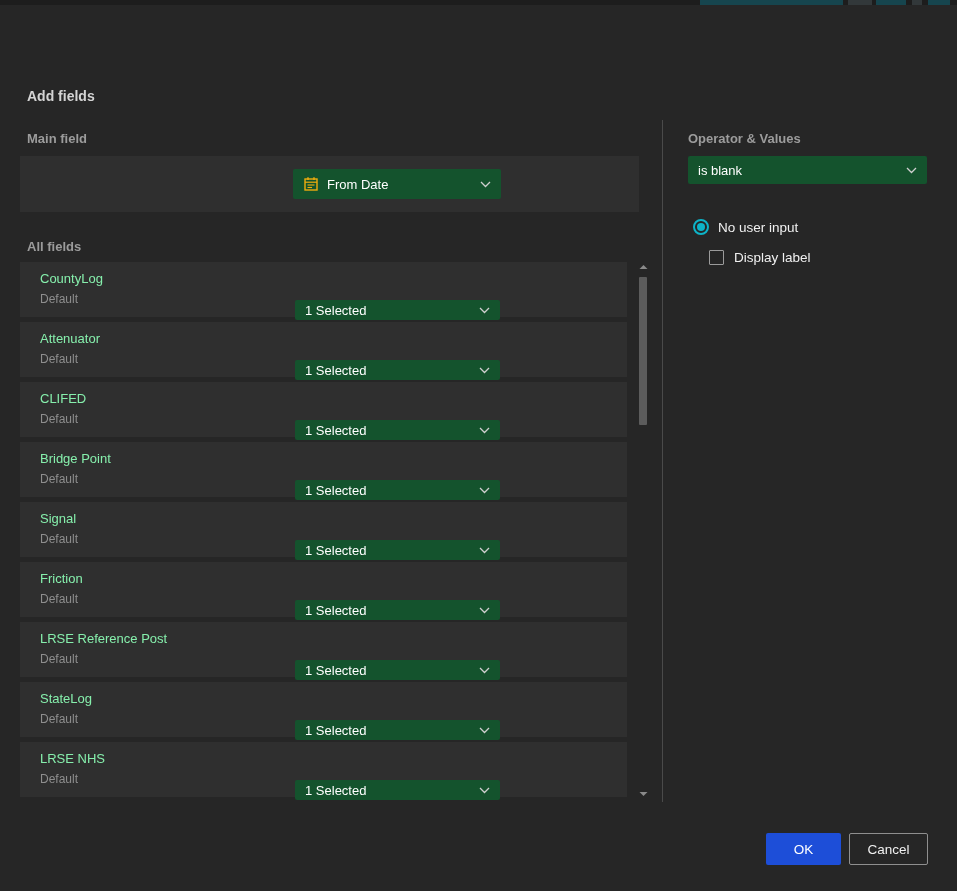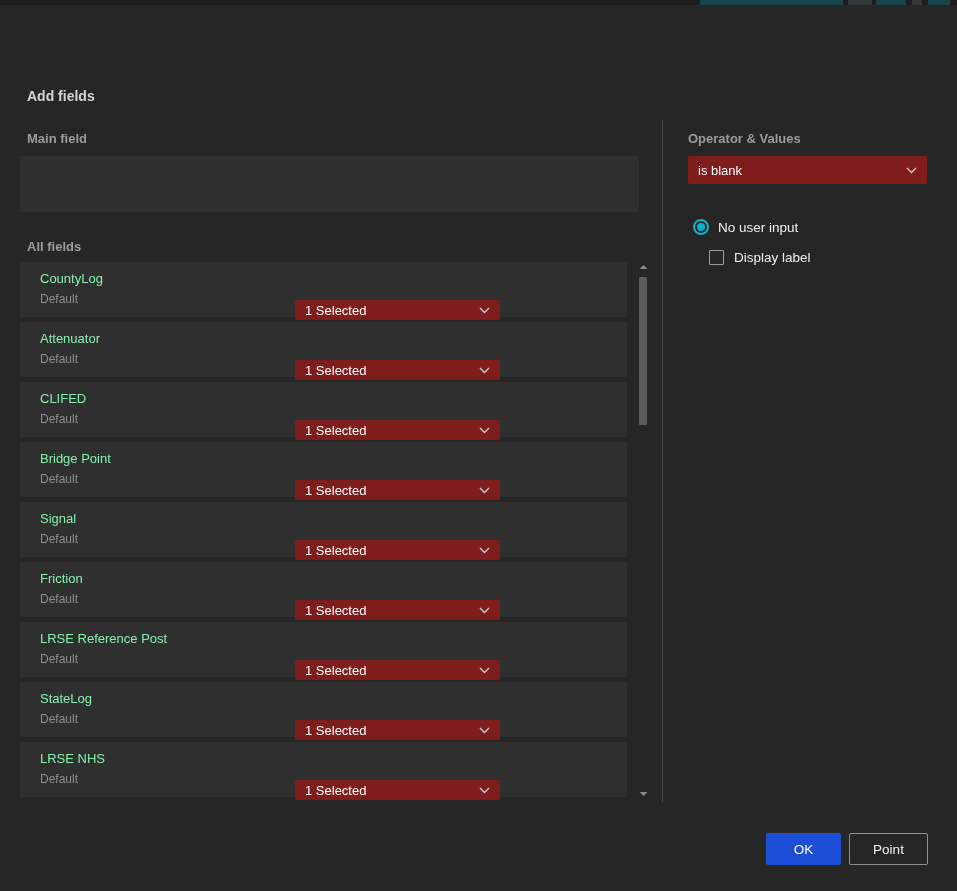--- a/index.html
+++ b/index.html
@@ -45,21 +45,21 @@
   .lbl-main-field { left: 27px; top: 126px; }
   .lbl-all-fields { left: 27px; top: 234px; }
   .lbl-operator  { left: 688px; top: 126px; }
 
   .main-panel {
     position: absolute; left: 20px; top: 151px; width: 619px; height: 56px;
     background: #2f2f2f;
   }
 
   .select {
-    background: #7f1d1d; border-radius: 2px; color: #ffffff; font-size: 13px;
+    background: #14532d; border-radius: 2px; color: #ffffff; font-size: 13px;
     display: flex; align-items: center; cursor: pointer;
     padding: 0 10px; gap: 8px;
   }
   .select .sel-text { flex: 1 1 auto; white-space: nowrap; overflow: hidden; }
   .select .chev { flex: 0 0 auto; display: flex; align-items: center; }
 
   .sel-source { position: absolute; left: 18px; top: 13px; width: 241px; height: 30px; }
   .sel-field  { position: absolute; left: 273px; top: 13px; width: 208px; height: 30px; }
   .cal-ic { flex: 0 0 auto; display: flex; align-items: center; }
 
@@ -144,20 +144,38 @@
 </div>
 
 <div class="dialog">
 
 
   <div class="section-heading">Add fields</div>
 
   <div class="sub-label lbl-main-field">Main field</div>
 
   <div class="main-panel">
+    <div class="select sel-field">
+      <span class="cal-ic">
+        <svg width="16" height="16" viewBox="0 0 16 16">
+          <rect x="2" y="3" width="12" height="11" fill="none" stroke="#f0ad0e" stroke-width="1.4"></rect>
+          <line x1="2" y1="6.2" x2="14" y2="6.2" stroke="#f0ad0e" stroke-width="1.2"></line>
+          <line x1="5" y1="1.2" x2="5" y2="4" stroke="#f0ad0e" stroke-width="1.4"></line>
+          <line x1="11" y1="1.2" x2="11" y2="4" stroke="#f0ad0e" stroke-width="1.4"></line>
+          <line x1="4.5" y1="9" x2="11.5" y2="9" stroke="#f0ad0e" stroke-width="1.1"></line>
+          <line x1="4.5" y1="11.5" x2="9" y2="11.5" stroke="#f0ad0e" stroke-width="1.1"></line>
+        </svg>
+      </span>
+      <span class="sel-text">From Date</span>
+      <span class="chev">
+        <svg width="11" height="7" viewBox="0 0 11 7">
+            <path d="M1 1 L5.5 5.5 L10 1" stroke="#cfcfcf" stroke-width="1.3" fill="none"></path>
+          </svg>
+      </span>
+    </div>
   </div>
 
   <div class="sub-label lbl-all-fields">All fields</div>
 
   <div class="field-list">
     <div class="field-row">
       <span class="f-name">CountyLog</span>
       <span class="f-sub">Default</span>
       <div class="select">
         <span class="sel-text">1 Selected</span>
@@ -307,15 +325,15 @@
     </span>
     <span class="r-label">No user input</span>
   </div>
 
   <div class="checkbox-row">
     <span class="checkbox-box"></span>
     <span class="c-label">Display label</span>
   </div>
 
   <button class="footer-btn btn-ok">OK</button>
-  <button class="footer-btn btn-cancel">Point</button>
+  <button class="footer-btn btn-cancel">Cancel</button>
 
 </div>
 
 </body></html>

